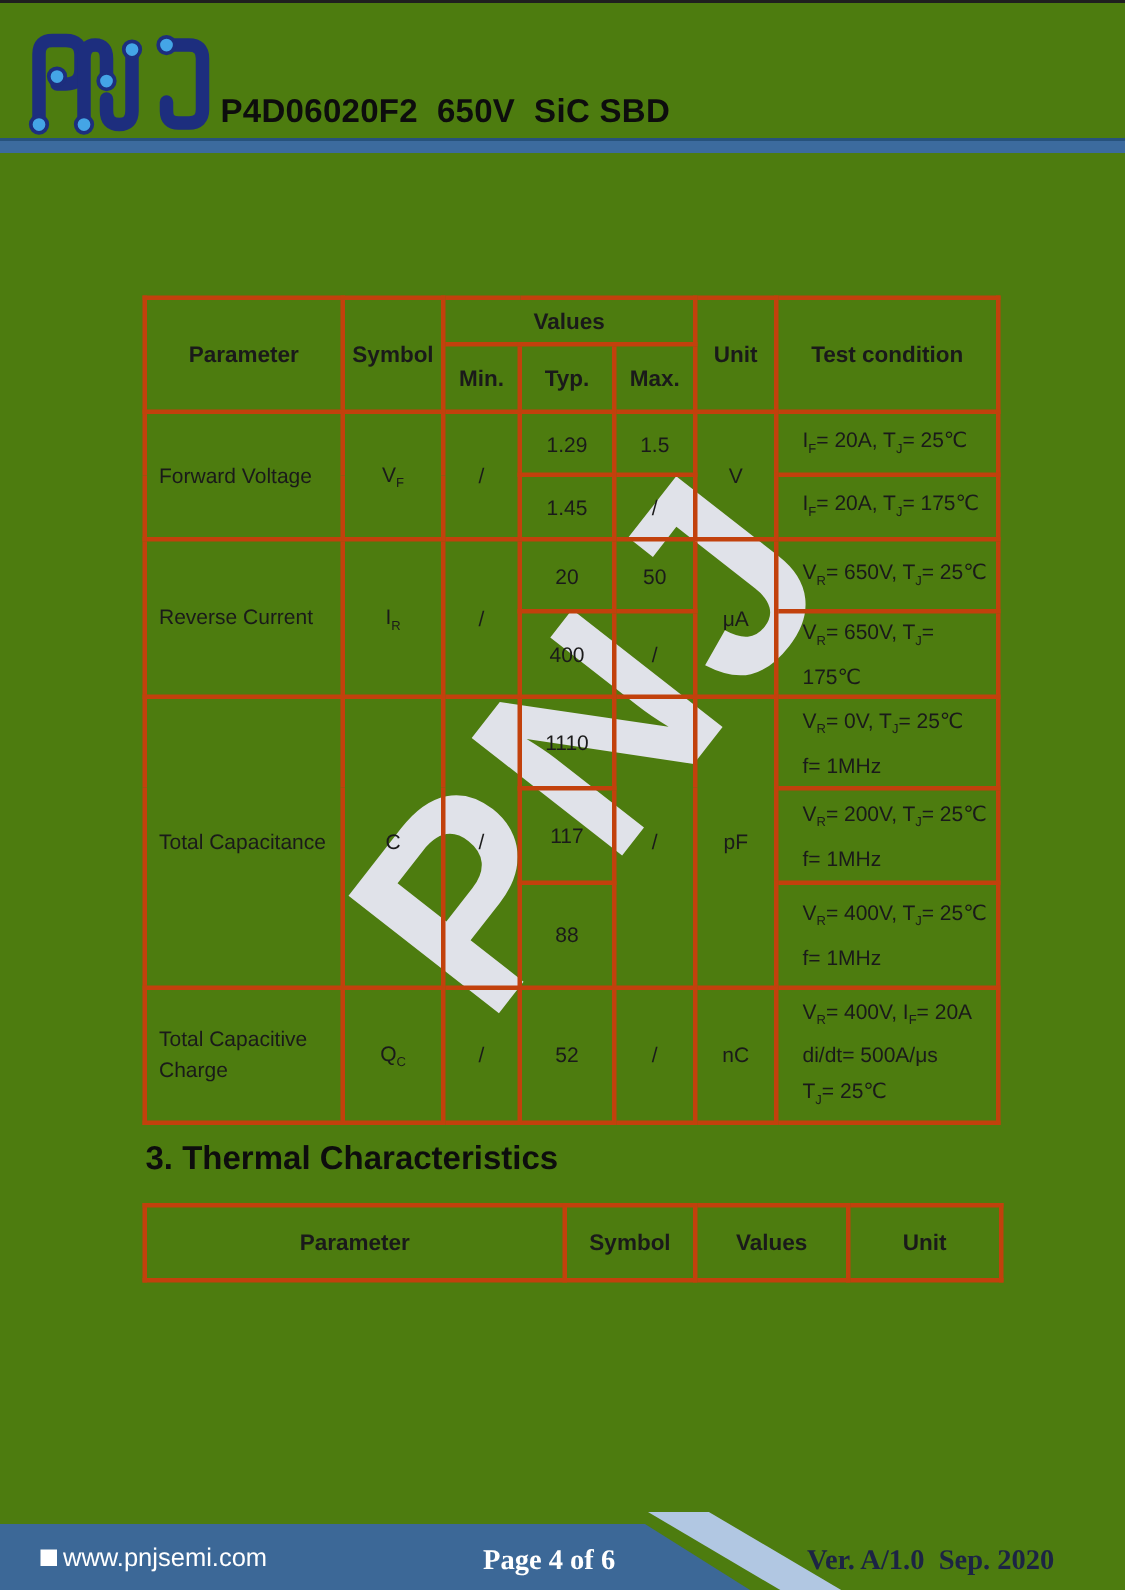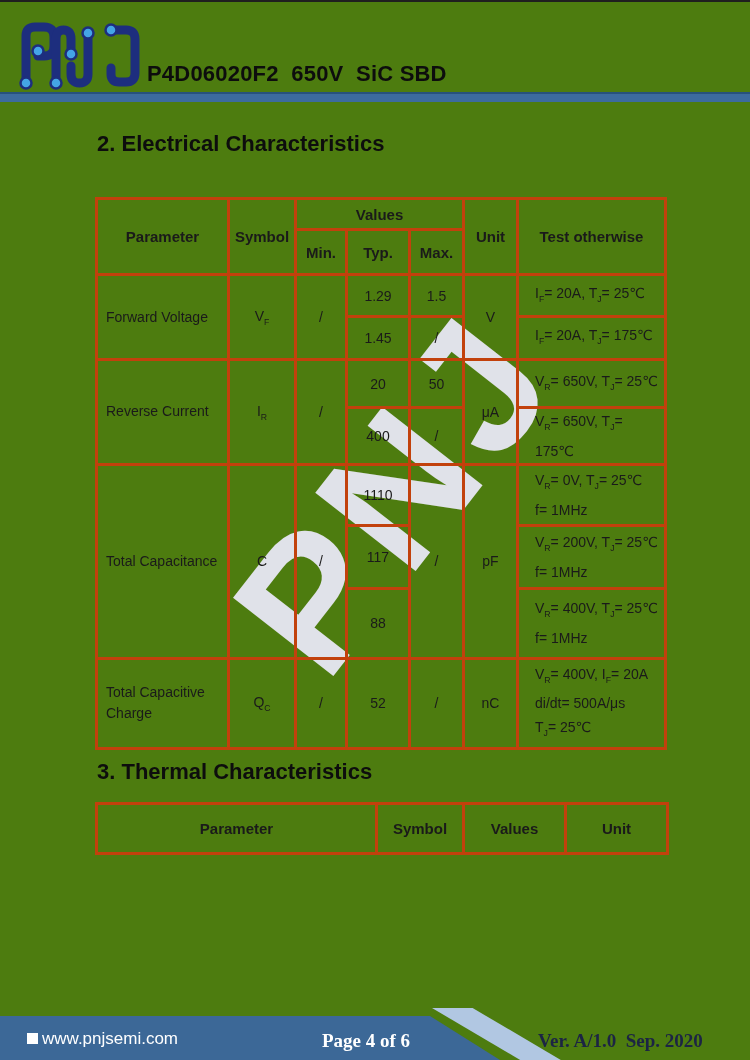--- a/index.html
+++ b/index.html
@@ -75,39 +75,38 @@
         <circle cx="55" cy="34" r="5.5"></circle>
       <circle cx="72" cy="13" r="5.5"></circle>
         <circle cx="95" cy="10" r="5.5"></circle>
     </g>
   </svg>
   <div class="doc-title">P4D06020F2  650V  SiC SBD</div>
   <div class="header-bar"></div>
 
   <div class="watermark">PNJ</div>
 
-  <div class="sec-heading" id="elec-heading">2. Electrical Characteristics</div>
 
   <table id="elec-table">
     <colgroup>
       <col style="width:132px">
         <col style="width:67px">
         <col style="width:51px">
         <col style="width:63px">
       <col style="width:54px">
         <col style="width:54px">
         <col style="width:148px">
     </colgroup>
     <tbody>
         <tr class="h31">
       <td class="hdr" rowspan="2">Parameter</td>
       <td class="hdr" rowspan="2">Symbol</td>
       <td class="hdr" colspan="3">Values</td>
       <td class="hdr" rowspan="2">Unit</td>
-      <td class="hdr" rowspan="2">Test otherwise</td>
+      <td class="hdr" rowspan="2">Test condition</td>
     </tr>
     <tr class="h45">
       <td class="hdr">Min.</td>
       <td class="hdr">Typ.</td>
       <td class="hdr">Max.</td>
     </tr>
 
     <tr class="h42">
       <td class="param" rowspan="2">Forward Voltage</td>
       <td rowspan="2">V<sub>F</sub></td>

